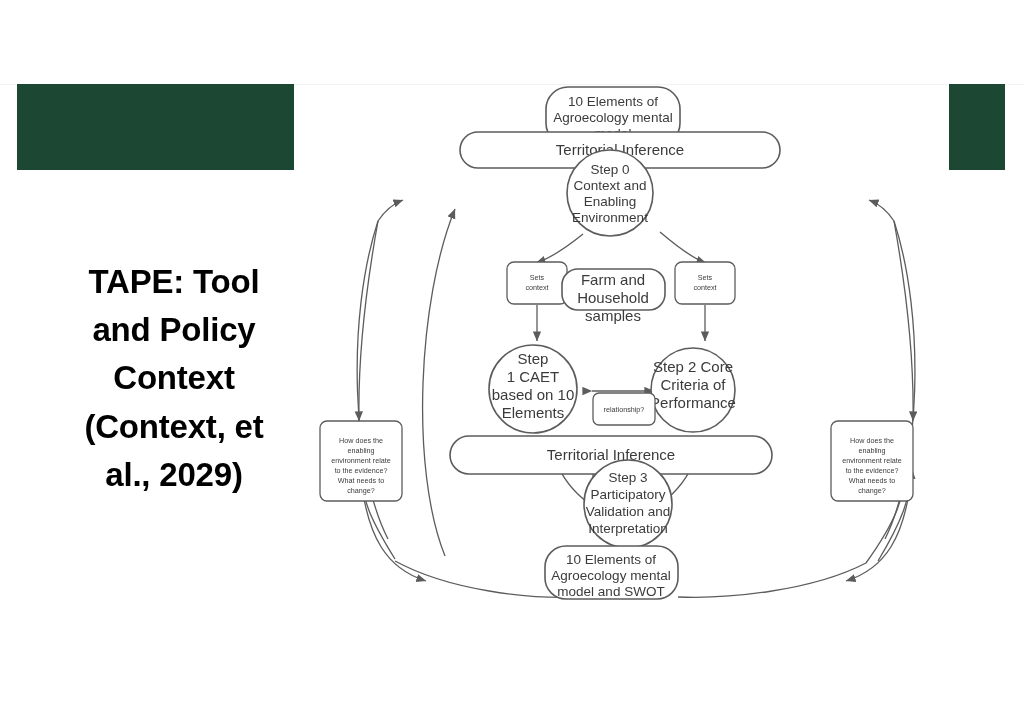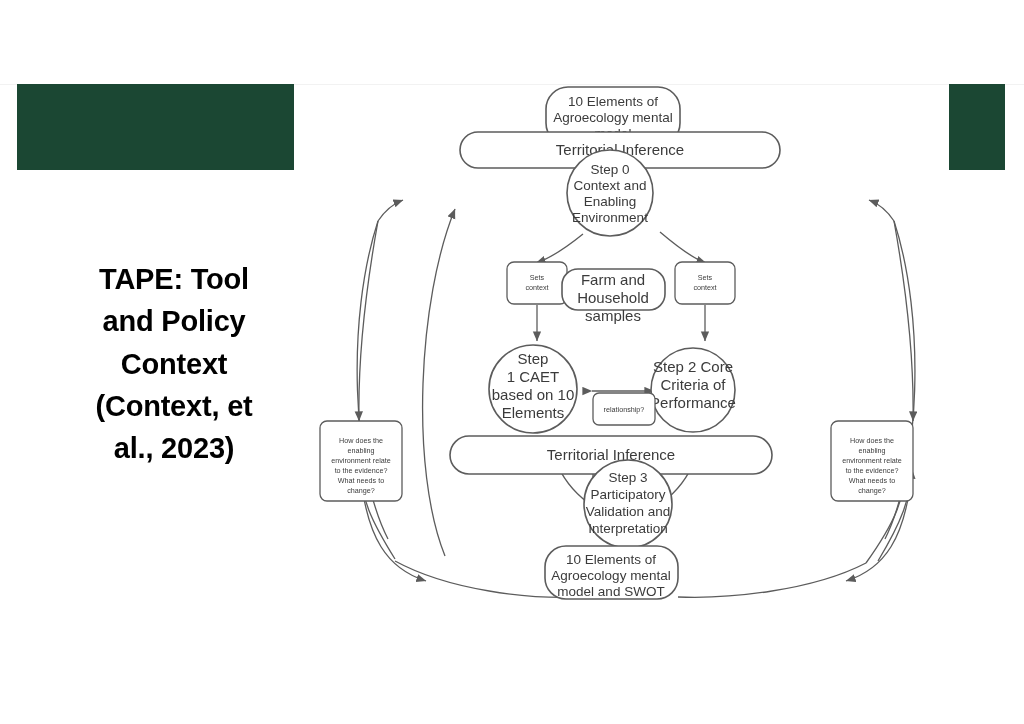--- a/index.html
+++ b/index.html
@@ -50,21 +50,21 @@
     width: 56px;
     height: 86px;
   }
 
   .slide-title {
     position: absolute;
     left: 48px;
     top: 258px;
     width: 252px;
     text-align: center;
-    font-size: 29px;
+    font-size: 33px;
     line-height: 1.46;
     font-weight: bold;
     color: #000000;
     letter-spacing: -0.2px;
   }
 
   #diagram {
     position: absolute;
     left: 300px;
     top: 69px;
@@ -91,21 +91,21 @@
   <div class="top-rule"></div>
 
   <div class="green-bar left"></div>
   <div class="green-bar right"></div>
 
   <div class="slide-title">
     <div>TAPE: Tool</div>
     <div>and Policy</div>
     <div>Context</div>
     <div>(Context, et</div>
-    <div>al., 2023)</div>
+    <div>al., 2029)</div>
   </div>
 
   <div id="diagram">
     <svg width="660" height="545" viewBox="0 0 660 545" xmlns="http://www.w3.org/2000/svg">
       <defs>
         <marker id="ah" markerWidth="9" markerHeight="9" refX="7.4" refY="3.2" orient="auto">
           <path d="M0,0 L7.6,3.2 L0,6.4 z" fill="#5c5c5c"></path>
         </marker>
         <marker id="ahb" markerWidth="12" markerHeight="12" refX="8.6" refY="4.2" orient="auto">
           <path d="M0,0 L9.5,4.2 L0,8.4 z" fill="#5c5c5c"></path>

